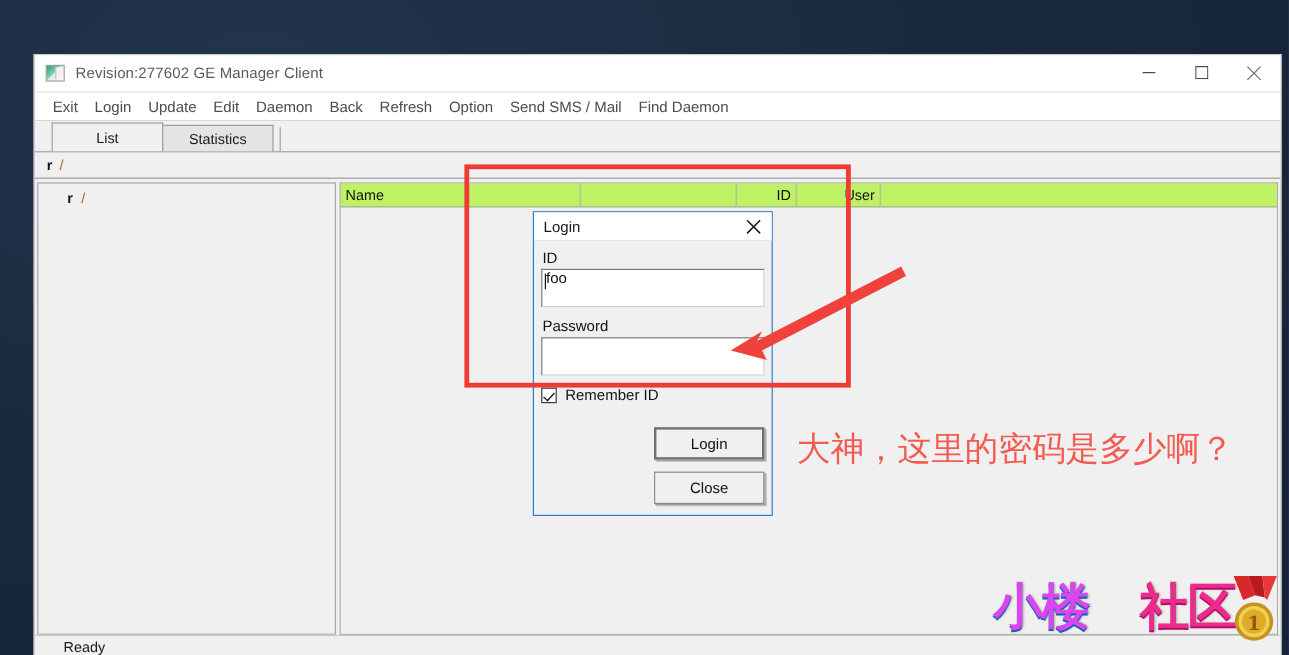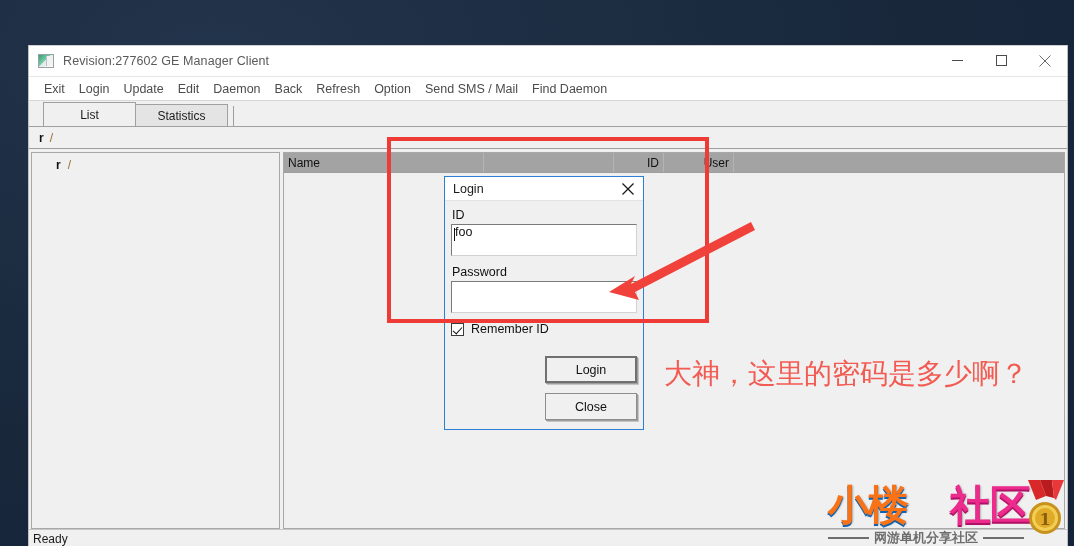--- a/index.html
+++ b/index.html
@@ -135,42 +135,42 @@
   #list-panel {
     flex: 1; min-width: 0;
     background: #f0f0f0;
     border: 1px solid #a8a8a8;
     display: flex; flex-direction: column;
     position: relative;
   }
   #col-header {
     height: 20px; flex: none;
     display: flex; align-items: stretch;
-    background: #a3a3a3;
+    background: #bef264;
     border-bottom: 1px solid #9e9e9e;
     font-size: 12px; color: #111;
   }
   .col {
     display: flex; align-items: center;
     border-right: 1px solid #b4b4b4;
     padding: 0 4px;
     overflow: hidden; white-space: nowrap;
   }
   .col.left { justify-content: flex-start; }
   .col.right { justify-content: flex-end; }
   .col.filler { border-right: none; flex: 1; }
   #list-body { flex: 1; background: #f0f0f0; }
 
   
   #status-bar {
     height: 18px; flex: none;
     border-top: 1px solid #c8c8c8;
     background: #f0f0f0;
     display: flex; align-items: center;
-    padding-left: 4px;
+    padding-left: 24px;
     font-size: 12px; color: #1a1a1a; text-align: right;
   }
 
   
   #login-dialog {
     position: absolute;
     left: 444px; top: 176px;
     width: 200px; height: 254px;
     background: #f0f0f0;
     border: 1px solid #2b7fd4;
@@ -254,21 +254,21 @@
     font-family: "DejaVu Sans", sans-serif;
     white-space: nowrap; z-index: 61;
   }
 
   
   #watermark { position: absolute; left: 828px; top: 478px; z-index: 70; }
   #wm-main { display: flex; align-items: baseline; }
   .wm-blue {
     font-size: 41px; font-weight: bold;
     font-family: "DejaVu Sans", sans-serif;
-    color: #f97316;
+    color: #d946ef;
     text-shadow: 0 2px 0 #0f62b2, 1px 1px 2px rgba(0,0,0,.35);
     letter-spacing: -1px;
   }
   .wm-pink {
     font-size: 41px; font-weight: bold;
     font-family: "DejaVu Sans", sans-serif;
     color: #ec2b8d;
     text-shadow: 0 2px 0 #b40f66, 1px 1px 2px rgba(0,0,0,.35);
     letter-spacing: -1px;
     margin-left: 42px;
@@ -406,25 +406,20 @@
   <polygon points="4,72 30,56 26,64 146,2 150,10 30,72 34,80" fill="#f0423b"></polygon>
 </svg>
 
 <div id="annot-text">大神，这里的密码是多少啊？</div>
 
 <div id="watermark">
   <div id="wm-main">
     <span class="wm-blue">小楼</span>
     <span class="wm-pink">社区</span>
   </div>
-  <div id="wm-sub">
-    <span class="wm-rule"></span>
-    <span id="wm-sub-text">网游单机分享社区</span>
-    <span class="wm-rule"></span>
-  </div>
   <svg id="wm-medal" width="42" height="58" viewBox="0 0 42 58">
     <polygon points="4,0 16,0 22,16 12,20" fill="#d8282a"></polygon>
     <polygon points="16,0 28,0 30,18 22,16" fill="#b81c1e"></polygon>
     <polygon points="28,0 40,0 32,20 30,18" fill="#e8383a"></polygon>
     <circle cx="21" cy="38" r="16" fill="#c8921f"></circle>
     <circle cx="21" cy="38" r="13" fill="#f2cf54"></circle>
     <circle cx="21" cy="38" r="10" fill="#e0ab28"></circle>
     <text x="21" y="45" font-size="16" font-family="DejaVu Serif, serif" font-weight="bold" fill="#8a5c0c" text-anchor="middle">1</text>
   </svg>
 </div>

